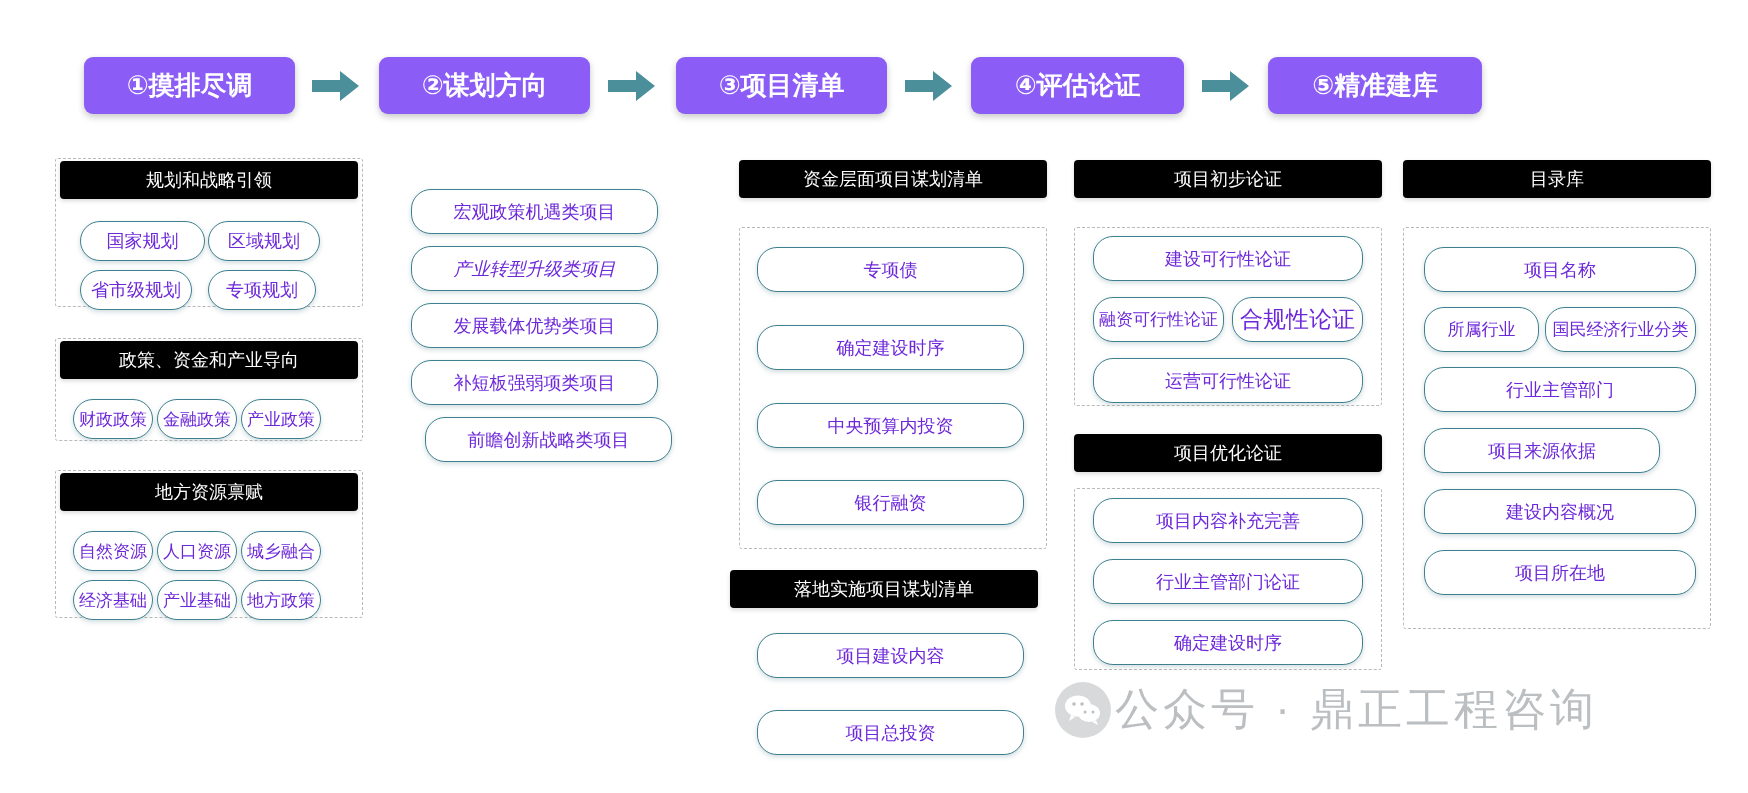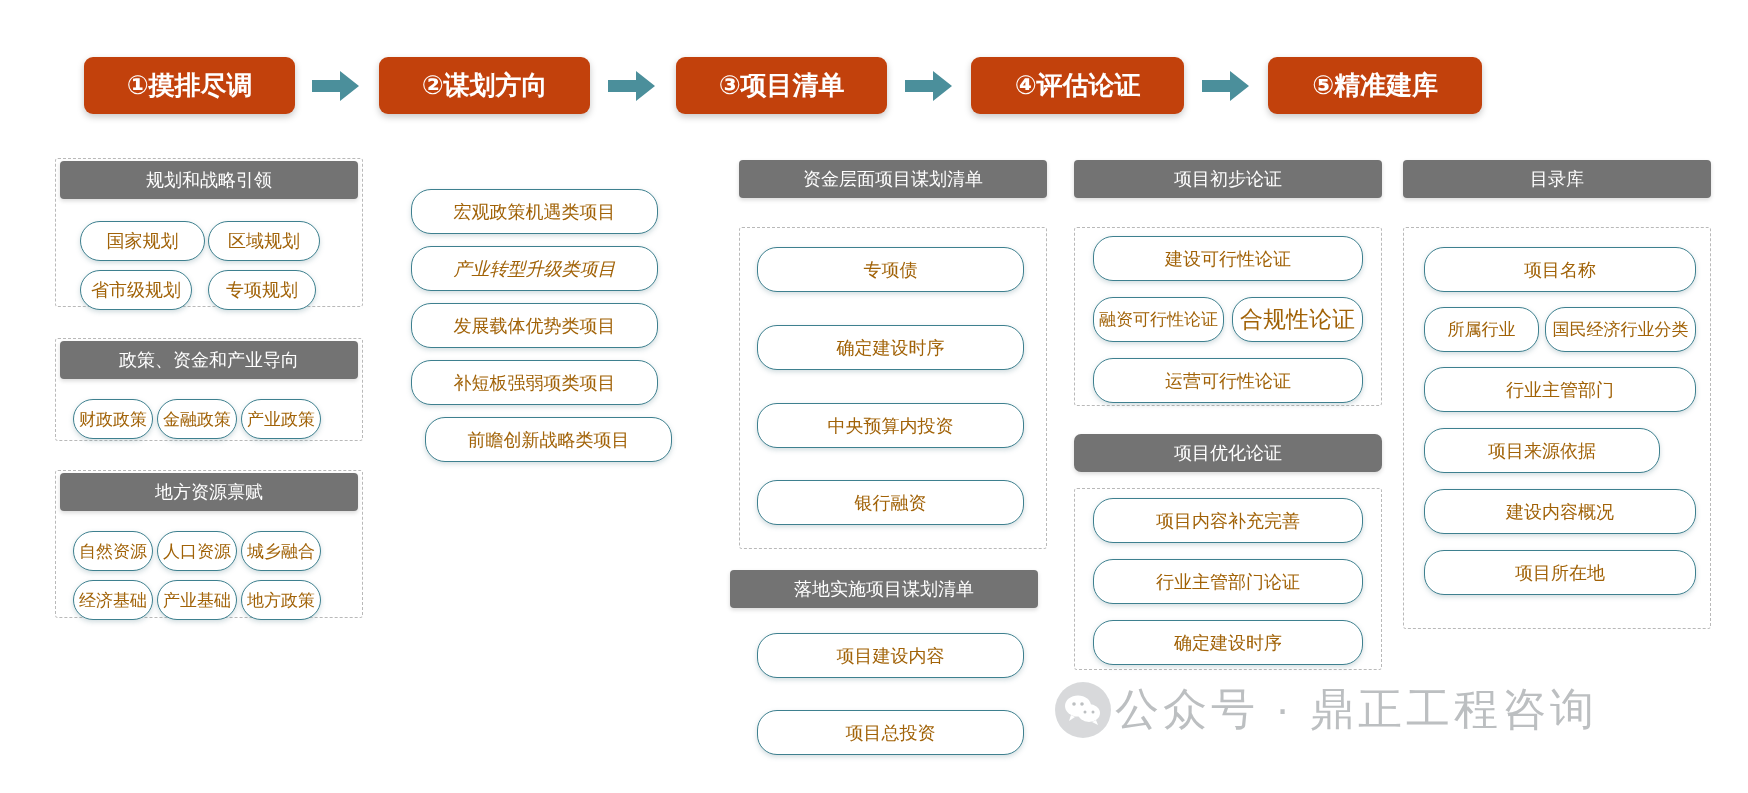--- a/index.html
+++ b/index.html
@@ -4,41 +4,41 @@
 <style>
   html,body{margin:0;padding:0;}
   body{
     width:1748px;height:793px;
     background:#ffffff;
     font-family:"Liberation Sans","DejaVu Sans",sans-serif;
     position:relative;
     overflow:hidden;
   }
   .stage-title{
-    background:#c2410c;
+    background:#8b5cf6;
     color:#fff;
     border-radius:9px;
     font-size:26px;
     font-weight:bold;
     display:flex;align-items:center;justify-content:center;
     box-shadow:0 3px 7px rgba(0,0,0,.22);
   }
   .sec-head{
-    background:#737373;
+    background:#000000;
     color:#fff;
     border-radius:4px;
     font-size:18px;
     display:flex;align-items:center;justify-content:center;
     box-shadow:0 2px 4px rgba(0,0,0,.15);
   }
   .wbox{
     background:#ffffff;
     border:1.6px solid #3e808f;
     border-radius:20px;
-    color:#a16207;
+    color:#6d28d9;
     font-size:18px;
     display:flex;align-items:center;justify-content:center;
     box-shadow:0 2px 5px rgba(90,130,140,.28);
     box-sizing:border-box;
     text-align:center;
   }
   .dashgroup{
     border:1.5px dashed #b9b9b9;
     border-radius:3px;
     box-sizing:border-box;
@@ -137,21 +137,21 @@
   <div class="wbox abs" style="left:757px;top:633px;width:267px;height:45px;">项目建设内容</div>
   <div class="wbox abs" style="left:757px;top:710px;width:267px;height:45px;">项目总投资</div>
 
   <div class="sec-head abs" style="left:1074px;top:160px;width:308px;height:38px;">项目初步论证</div>
   <div class="dashgroup" style="left:1074px;top:227px;width:308px;height:179px;"></div>
   <div class="wbox abs" style="left:1093px;top:236px;width:270px;height:45px;">建设可行性论证</div>
   <div class="wbox abs" style="left:1093px;top:297px;width:131px;height:45px;font-size:17px;">融资可行性论证</div>
   <div class="wbox abs" style="left:1232px;top:297px;width:131px;height:45px;font-size:23px;">合规性论证</div>
   <div class="wbox abs" style="left:1093px;top:358px;width:270px;height:45px;">运营可行性论证</div>
 
-  <div class="sec-head abs" style="left:1074px;top:434px;width:308px;height:38px;border-radius:7px;">项目优化论证</div>
+  <div class="sec-head abs" style="left:1074px;top:434px;width:308px;height:38px;">项目优化论证</div>
   <div class="dashgroup" style="left:1074px;top:488px;width:308px;height:182px;"></div>
   <div class="wbox abs" style="left:1093px;top:498px;width:270px;height:45px;">项目内容补充完善</div>
   <div class="wbox abs" style="left:1093px;top:559px;width:270px;height:45px;">行业主管部门论证</div>
   <div class="wbox abs" style="left:1093px;top:620px;width:270px;height:45px;">确定建设时序</div>
 
   <div class="sec-head abs" style="left:1403px;top:160px;width:308px;height:38px;">目录库</div>
   <div class="dashgroup" style="left:1403px;top:227px;width:308px;height:402px;"></div>
   <div class="wbox abs" style="left:1424px;top:247px;width:272px;height:45px;">项目名称</div>
   <div class="wbox abs" style="left:1424px;top:307px;width:115px;height:45px;font-size:17px;">所属行业</div>
   <div class="wbox abs" style="left:1545px;top:307px;width:151px;height:45px;font-size:17px;">国民经济行业分类</div>

